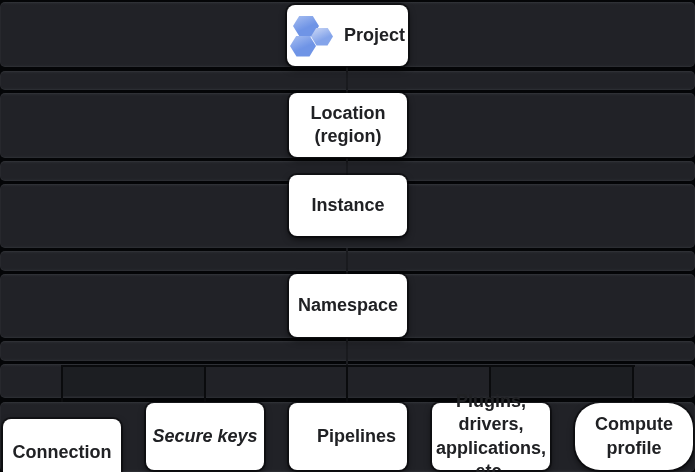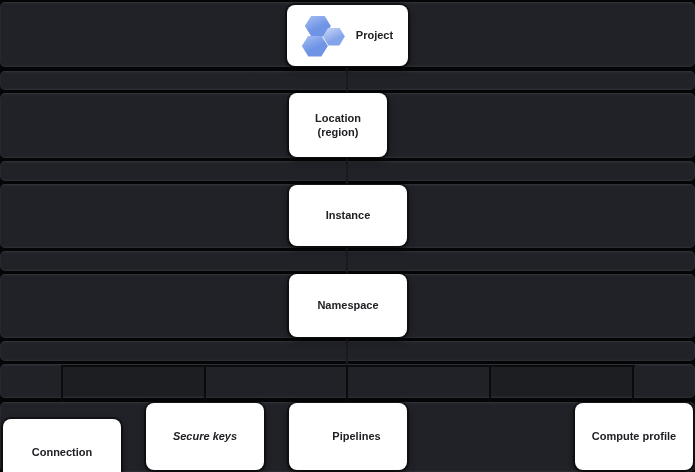--- a/index.html
+++ b/index.html
@@ -38,33 +38,33 @@
   .stem-m4{top:338px;height:27px;}
   .elbow-shade{position:absolute;top:367px;height:29px;background:#1c1e22;}
   .shade-1{left:62px;width:142px;}
   .shade-2{left:491px;width:141px;}
 
   
   .node{
     position:absolute;display:flex;align-items:center;justify-content:center;
     background:#ffffff;border-radius:8px;
     box-shadow:0 0 0 2px rgba(3,4,6,0.5),0 3px 7px rgba(0,0,0,0.65);
-    color:#202124;font-weight:bold;font-size:11px;line-height:1.3;
+    color:#202124;font-weight:bold;font-size:18px;line-height:1.3;
     text-align:center;box-sizing:border-box;
   }
   .node-project{left:287px;top:5px;width:121px;height:61px;gap:11px;}
-  .node-location{left:289px;top:93px;width:98px;height:64px;padding:0 26px;}
-  .node-instance{left:289px;top:185px;width:118px;height:61px;}
+  .node-location{left:289px;top:93px;width:118px;height:64px;padding:0 26px;}
+  .node-instance{left:289px;top:175px;width:118px;height:61px;}
   .node-namespace{left:289px;top:274px;width:118px;height:63px;justify-content:center;}
   .node-child{top:403px;width:118px;height:67px;padding:0 4px;}
   .child-1{left:3px;margin-top:16px;}
   .child-2{left:146px;font-style:italic;}
   .child-3{left:289px;padding-left:21px;}
   .child-4{left:432px;}
-  .child-5{left:575px;}
+  .child-5{left:575px;border-radius:25px;}
 
   
   .hexwrap{position:relative;width:43px;height:40px;flex:0 0 auto;}
   .hex{
     position:absolute;
     clip-path:polygon(25% 0%,75% 0%,100% 50%,75% 100%,25% 100%,0% 50%);
   }
   .hex-top{left:3px;top:0;width:26px;height:21px;
     background:linear-gradient(155deg,#a8bff1 0%,#6f94e6 55%);}
   .hex-right{left:21px;top:12px;width:22px;height:18px;
@@ -128,18 +128,21 @@
   </div>
 
   <div class="node node-child child-2">
     <span class="label">Secure keys</span>
   </div>
 
   <div class="node node-child child-3">
     <span class="label">Pipelines</span>
   </div>
 
+  <div class="node node-child child-4">
+    <span class="label">Plugins, drivers, applications, etc.</span>
+  </div>
 
   <div class="node node-child child-5">
     <span class="label">Compute profile</span>
   </div>
 
 </div>
 
 </body></html>

